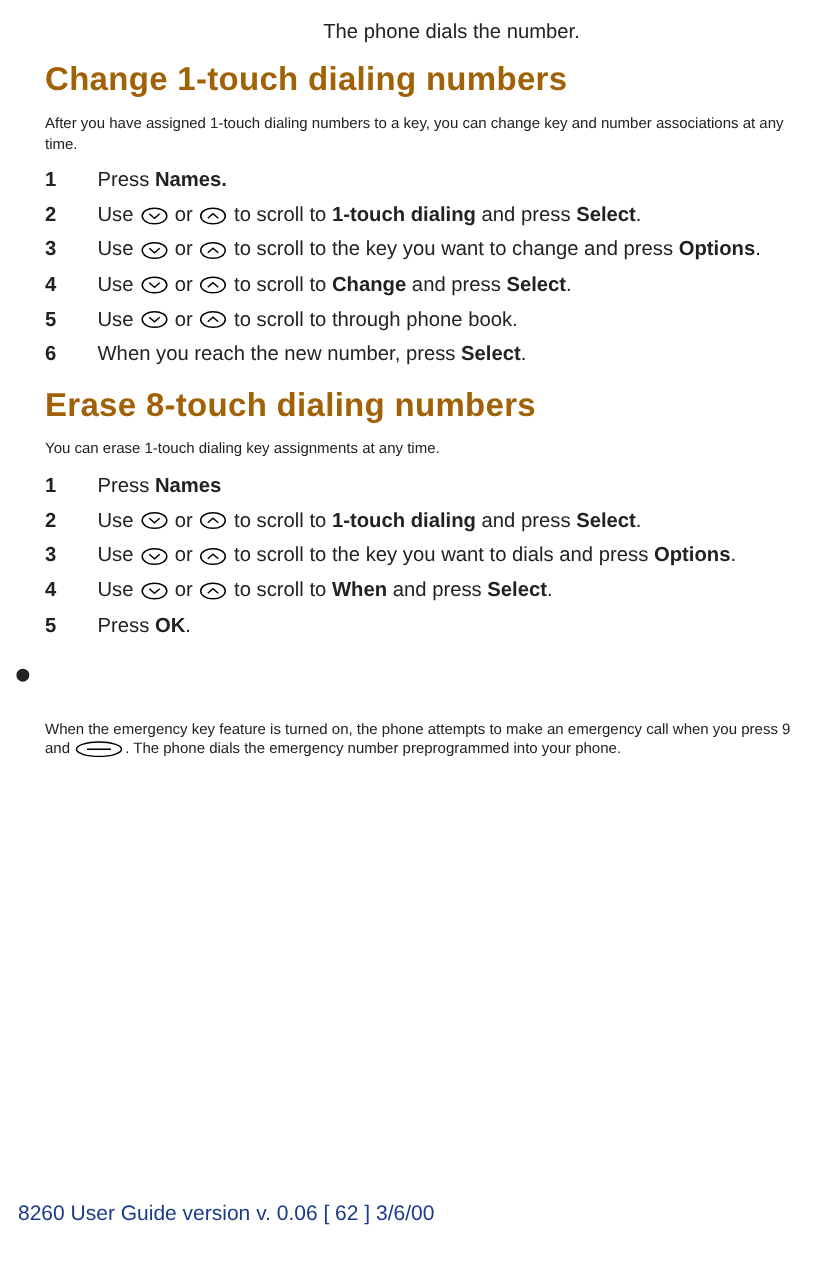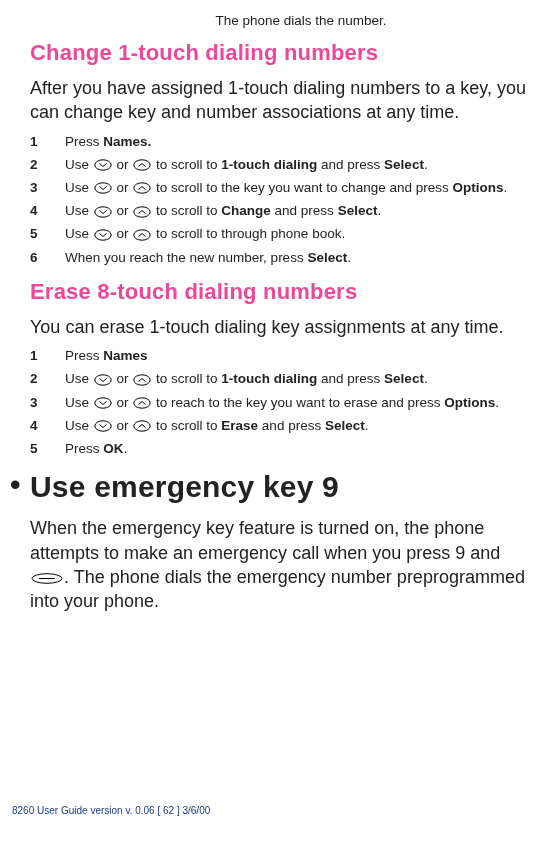--- a/index.html
+++ b/index.html
@@ -13,29 +13,29 @@
     padding: 13px 20px 0 30px;
   }
   .intro-line {
     font-size: 13.5px;
     margin-left: 35px;
     margin-bottom: 12px;
     font-stretch: condensed;
     text-align: center;
   }
   h2.section {
-    color: #ec4899;
+    color: #a16207;
     font-size: 22px;
     font-weight: 700;
     margin: 6px 0 10px 0;
     font-stretch: condensed;
     letter-spacing: 0.2px;
   }
   p.desc {
-    font-size: 18px;
+    font-size: 10px;
     line-height: 1.35;
     margin-bottom: 8px;
     font-stretch: condensed;
   }
   ol.steps {
     list-style: none;
     margin-bottom: 12px;
   }
   ol.steps li {
     display: flex;
@@ -77,21 +77,21 @@
     font-size: 30px;
     font-weight: 600;
     letter-spacing: 0.2px;
     font-stretch: condensed;
   }
   .footer {
     position: absolute;
     bottom: 26px;
     left: 12px;
     color: #1a3a8a;
-    font-size: 10px;
+    font-size: 14px;
     font-stretch: condensed;
     text-align: right;
   }
 </style>
 </head>
 <body>
 
 <svg width="0" height="0" style="position:absolute">
   <defs>
     <g id="down-oval">
@@ -189,44 +189,43 @@
         </svg><span> to scroll to </span><span class="bold">1-touch dialing</span><span> and press </span><span class="bold">Select</span><span>.</span>
     </span>
   </li>
   <li>
     <span class="num">3</span>
     <span class="body">
       <span>Use </span><svg class="arrow-icon" width="18" height="12">
           <use href="#down-oval"></use>
         </svg><span> or </span><svg class="arrow-icon" width="18" height="12">
           <use href="#up-oval"></use>
-        </svg><span> to reach to the key you want to erase and press </span><span class="bold">Options</span><span>.</span>
+        </svg><span> to scroll to the key you want to dials and press </span><span class="bold">Options</span><span>.</span>
     </span>
   </li>
   <li>
     <span class="num">4</span>
     <span class="body">
       <span>Use </span><svg class="arrow-icon" width="18" height="12">
           <use href="#down-oval"></use>
         </svg><span> or </span><svg class="arrow-icon" width="18" height="12">
           <use href="#up-oval"></use>
-        </svg><span> to scroll to </span><span class="bold">Erase</span><span> and press </span><span class="bold">Select</span><span>.</span>
+        </svg><span> to scroll to </span><span class="bold">When</span><span> and press </span><span class="bold">Select</span><span>.</span>
     </span>
   </li>
   <li>
     <span class="num">5</span>
     <span class="body">
       <span>Press </span><span class="bold">OK</span><span>.</span>
     </span>
   </li>
 </ol>
 
 <div class="big-heading-row">
   <span class="bullet">•</span>
-  <h1 class="big">Use emergency key 9</h1>
 </div>
 
 <p class="desc" style="margin-top:12px">
   <span>When the emergency key feature is turned on, the phone attempts to make an emergency call when you press 9 and </span><svg class="arrow-icon" width="32" height="11">
       <use href="#long-oval"></use>
     </svg><span>. The phone dials the emergency number preprogrammed into your phone.</span>
 </p>
 
 <div class="footer">8260 User Guide version v. 0.06 [ 62 ] 3/6/00</div>
 

